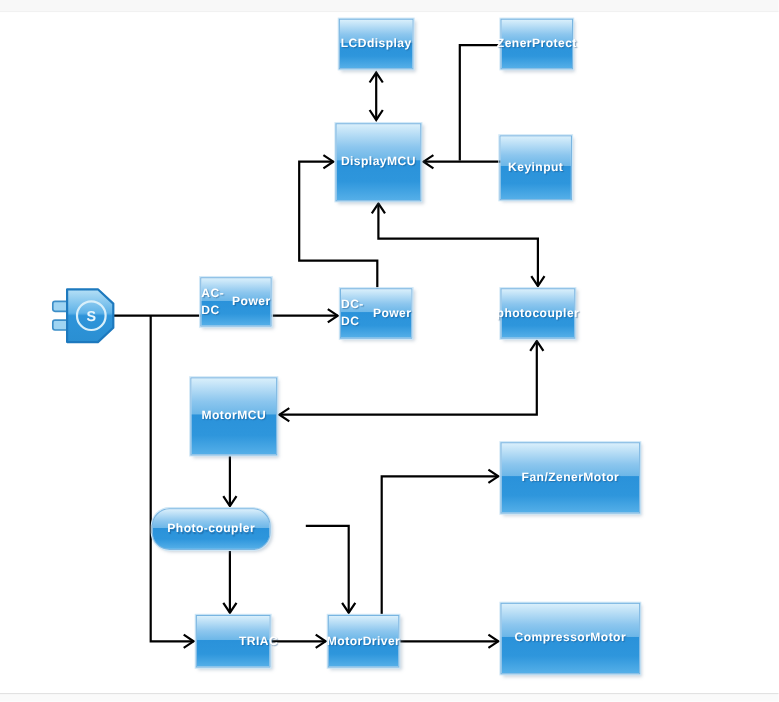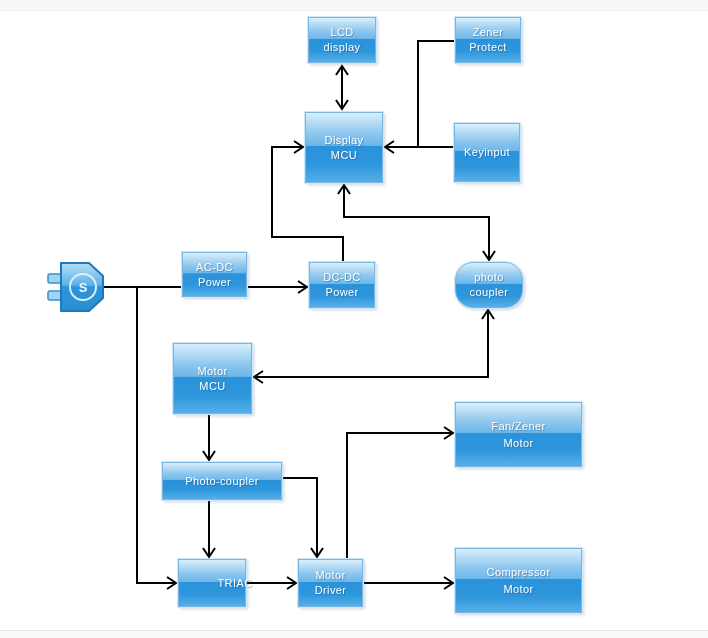--- a/index.html
+++ b/index.html
@@ -11,41 +11,41 @@
     position:absolute; left:0; top:0; width:708px; height:10px;
     background:#f8f8f8; border-bottom:1px solid #f1f1f1;
   }
   .bottom-strip {
     position:absolute; left:0; top:630px; width:708px; height:8px;
     background:#fafafa; border-top:1px solid #e2e2e2;
   }
   .connector-layer { position:absolute; left:0; top:0; z-index:1; }
   .node {
     position:absolute; z-index:2; box-sizing:border-box;
-    display:flex; flex-direction:column; justify-content:center; align-items:center;
-    color:#ffffff; font-weight:normal; font-size:11px; line-height:15px;
+    display:flex; flex-direction:row; justify-content:center; align-items:center;
+    color:#ffffff; font-weight:bold; font-size:11px; line-height:15px;
     letter-spacing:0.4px; text-align:left;
     background:linear-gradient(180deg,
       #d9effb 0%, #8cc6ee 30%, #6db7e8 47%,
       #2a92da 48%, #2e96dc 75%, #55afe8 100%);
     border:1px solid #79b5e1;
     box-shadow: 0 0 0 1px #cfe7f6, 2px 2px 3px rgba(110,135,160,0.35);
     text-shadow: 1px 1px 1px rgba(25,75,125,0.45);
   }
   .node span { display:block; }
   
   #n-lcd        { left:308px; top:17px;  width:68px;  height:46px; }
   #n-zener      { left:455px; top:17px;  width:66px;  height:46px; }
   #n-dmcu       { left:305px; top:112px; width:78px;  height:71px; }
   #n-key        { left:454px; top:123px; width:66px;  height:59px; }
   #n-acdc       { left:182px; top:252px; width:65px;  height:45px; }
   #n-dcdc       { left:309px; top:262px; width:66px;  height:46px; }
-  #n-pcoupler   { left:455px; top:262px; width:68px;  height:46px;border-radius:18px; }
+  #n-pcoupler   { left:455px; top:262px; width:68px;  height:46px; }
   #n-mmcu       { left:173px; top:343px; width:79px;  height:71px; }
-  #n-pcoupler2  { left:162px; top:462px; width:120px; height:38px; }
+  #n-pcoupler2  { left:138px; top:462px; width:108px; height:38px;border-radius:16px; }
   #n-triac      { left:178px; top:559px; width:68px;  height:48px;padding-left:46px; }
   #n-mdriver    { left:298px; top:559px; width:65px;  height:48px; }
   #n-fantube    { left:455px; top:402px; width:127px; height:65px; line-height:17px; }
   #n-compressor { left:455px; top:548px; width:127px; height:65px; line-height:17px; }
 </style>
 </head>
 <body>
 
 <div class="canvas">
 

